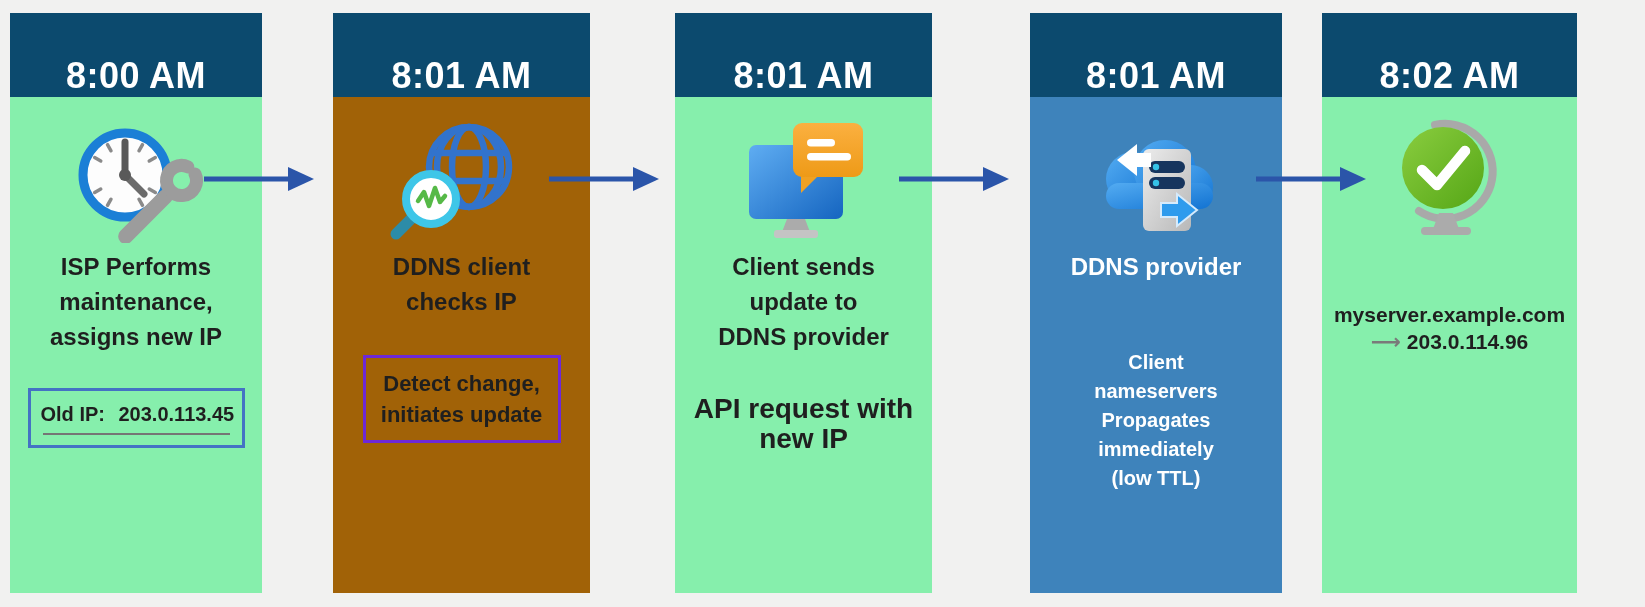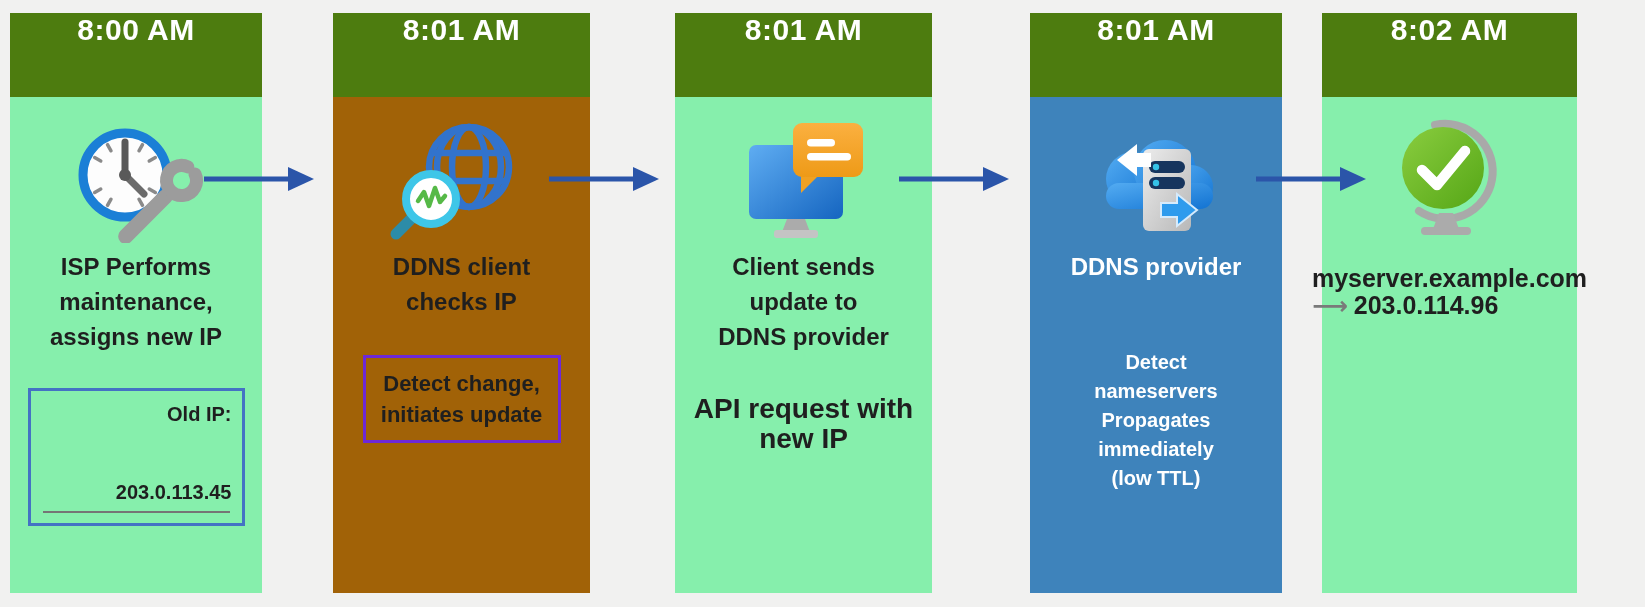--- a/index.html
+++ b/index.html
@@ -9,52 +9,52 @@
     font-family:"Liberation Sans","DejaVu Sans",sans-serif;
     font-weight:700; color:#1F1F1F; overflow:hidden;
   }
   .col{position:absolute; top:13px; height:580px; display:flex; flex-direction:column;}
   .c1{left:10px;   width:252px;}
   .c2{left:333px;  width:257px;}
   .c3{left:675px;  width:257px;}
   .c4{left:1030px; width:252px;}
   .c5{left:1322px; width:255px;}
   .col-header{
-    height:84px; flex:0 0 84px; background:#4d7c0f; color:#FFFFFF;
-    display:flex; align-items:flex-start; justify-content:center;
-    font-size:30px; letter-spacing:0.5px;
+    height:84px; flex:0 0 84px; background:#0c4a6e; color:#FFFFFF;
+    display:flex; align-items:flex-end; justify-content:center;
+    font-size:36px; letter-spacing:0.5px;
   }
   .col-body{flex:1 1 auto; display:flex; flex-direction:column; align-items:center;}
   .body-gray{background:#86efac;}
   .body-lightblue{background:#a16207;}
   .body-medblue{background:#3E83BB; color:#FFFFFF;}
   .icon-wrap{margin-top:16px; height:130px; flex:0 0 130px;}
   .title{
     margin-top:6px; font-size:24px; line-height:35px;
     text-align:center; white-space:pre-line;
   }
   .ip-box{
     margin-top:34px; width:217px; box-sizing:border-box;
     border:3px solid #4472C4; padding:7px 10px;
     font-size:20px;
   }
-  .ip-row{display:flex; align-items:flex-end; line-height:32px;flex-direction:column;}
+  .ip-row{display:flex; align-items:center; line-height:32px;}
   .ip-label{flex:0 0 78px;}
   .ip-divider{border-top:2px solid #757575; margin:3px 2px;}
   .note-box{
     margin-top:36px; width:198px; box-sizing:border-box;
     border:3px solid #6d28d9; padding:10px 6px;
     font-size:22px; line-height:31px; text-align:center; white-space:pre-line;
   }
   .note{
     margin-top:40px; font-size:28px; line-height:30px;
     text-align:center; white-space:pre-line;
   }
   .c4 .note{margin-top:64px; font-size:20px; line-height:29px;}
-  .dns-record{margin-top:22px; font-size:25px; line-height:27px;}
+  .dns-record{margin-top:58px; text-align:center; font-size:21px; line-height:27px;}
   .gray-arrow{color:#7A7A7A; margin-right:6px;}
   .arrow{position:absolute; top:165px; width:112px; height:28px;}
   .a1{left:203px;} .a2{left:548px;} .a3{left:898px;} .a4{left:1255px;}
 </style>
 </head>
 <body>
 
 <div class="canvas">
 
   <div class="col c1">
@@ -183,21 +183,21 @@
           <rect x="62" y="36" width="48" height="82" rx="6" fill="url(#gs)"></rect>
           <rect x="68" y="48" width="36" height="12" rx="6" fill="#16355E"></rect>
           <circle cx="75" cy="54" r="3.2" fill="#35C3E8"></circle>
           <rect x="68" y="64" width="36" height="12" rx="6" fill="#16355E"></rect>
           <circle cx="75" cy="70" r="3.2" fill="#35C3E8"></circle>
           <path d="M 36,47 L 56,31 L 56,40 L 70,40 L 70,54 L 56,54 L 56,63 Z" fill="#FFFFFF"></path>
           <path d="M 116,97 L 96,81 L 96,90 L 80,90 L 80,104 L 96,104 L 96,113 Z" fill="#2E9BED" stroke="#D6EBFC" stroke-width="2"></path>
         </svg>
       </div>
       <div class="title">DDNS provider</div>
-      <div class="note">Detect
+      <div class="note">Client
 nameservers
 Propagates
 immediately
 (low TTL)</div>
     </div>
   </div>
 
   <div class="col c5">
     <div class="col-header">
       <span>8:02 AM</span>

